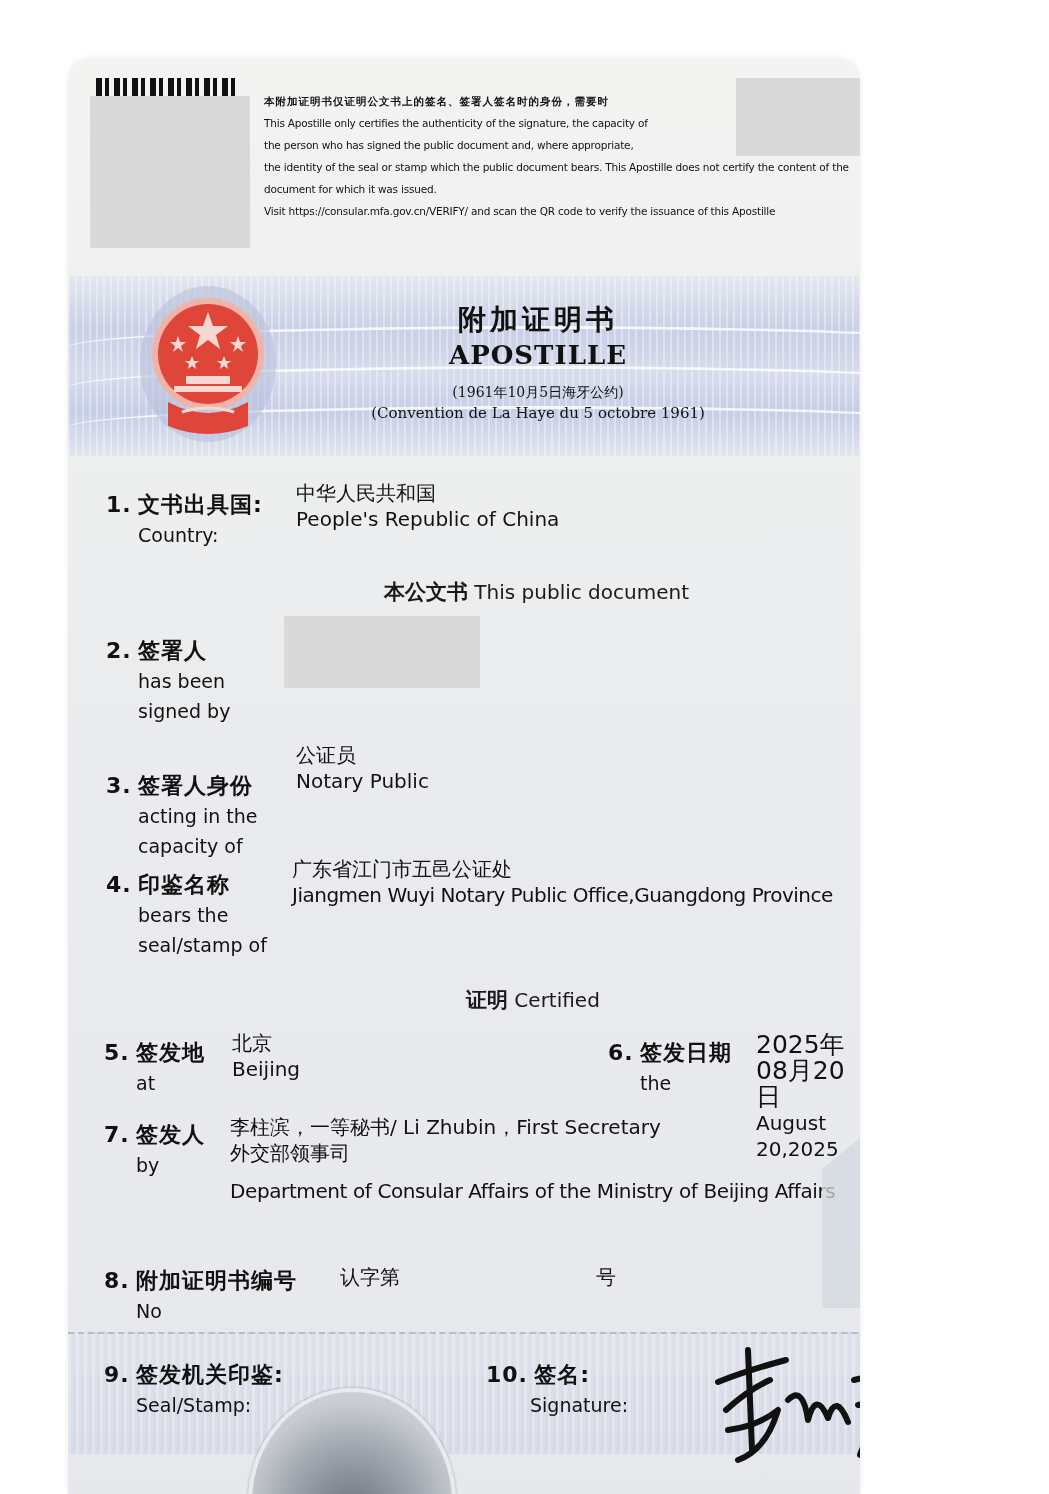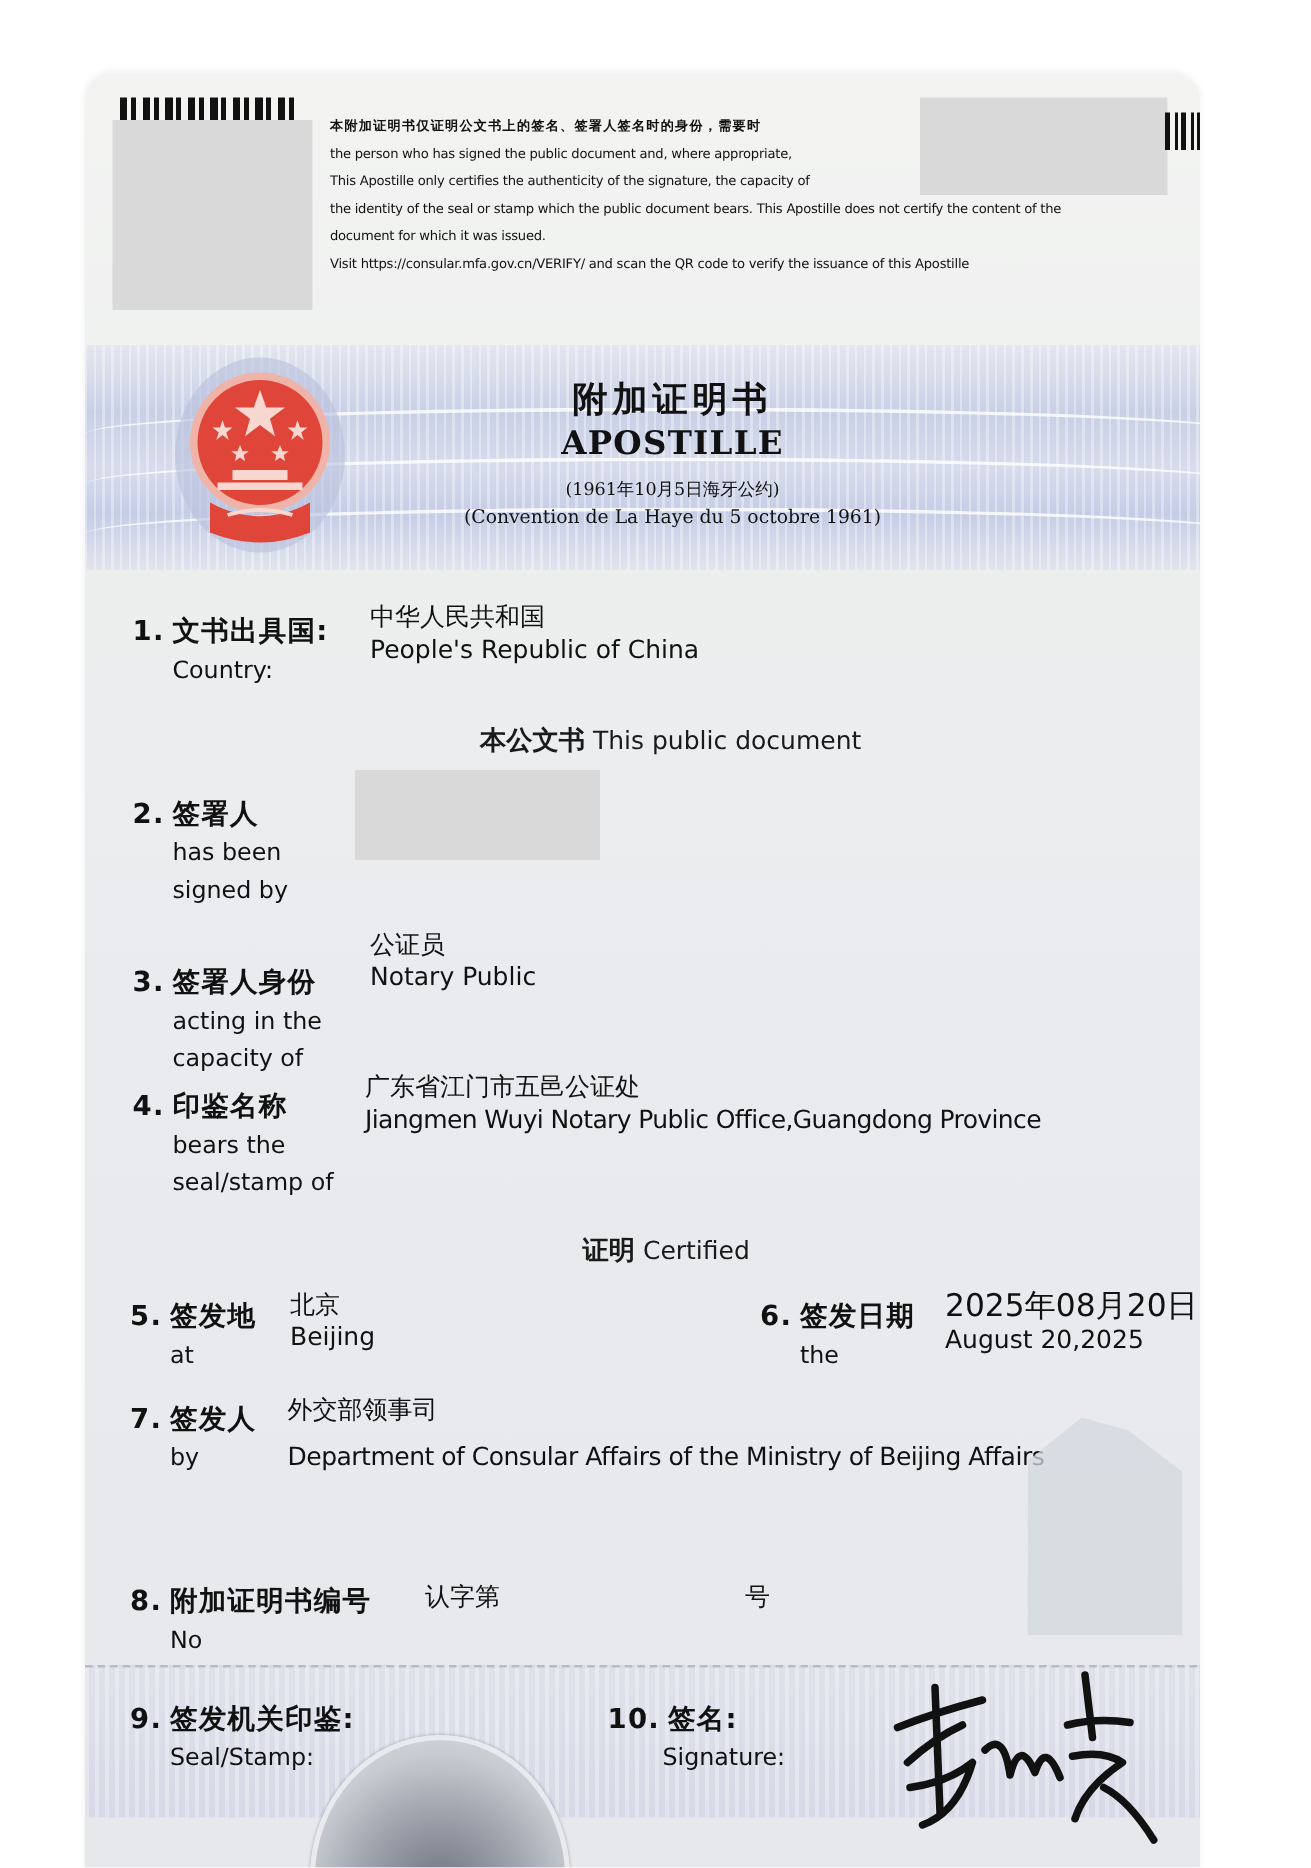--- a/index.html
+++ b/index.html
@@ -3,21 +3,21 @@
   <meta charset="utf-8">
   <style>
     html, body { margin: 0; padding: 0; }
     body {
       width: 1049px; height: 1494px; position: relative; overflow: hidden;
       background: #ffffff;
       font-family: "DejaVu Sans", "Liberation Sans", sans-serif;
       color: #1a1a1a;
     }
     .paper {
-      position: absolute; left: 68px; top: 58px; width: 892px; height: 1436px;
+      position: absolute; left: 68px; top: 58px; width: 792px; height: 1436px;
       background: linear-gradient(180deg, #f3f4f2 0%, #eef0ef 20%, #e9ebee 50%, #e6e8ec 100%);
       border-radius: 22px 22px 0 0;
       box-shadow: 0 0 6px rgba(0,0,0,0.08);
       overflow: hidden;
     }
     .redact { position: absolute; background: #d9d9d9; }
     .qr-top {
       position: absolute; left: 28px; top: 20px; width: 140px; height: 22px;
       background:
         repeating-linear-gradient(90deg, #111 0 6px, transparent 6px 9px, #111 9px 13px, transparent 13px 18px);
@@ -89,22 +89,22 @@
 <div class="paper">
 
   <div class="qr-top"></div>
   <div class="redact" style="left:22px;top:38px;width:160px;height:152px;"></div>
 
   <div class="redact" style="left:668px;top:20px;width:198px;height:78px;"></div>
   <div class="barcode"></div>
 
   <div class="notice">
     <div class="cn">本附加证明书仅证明公文书上的签名、签署人签名时的身份，需要时</div>
+    <div>This Apostille only certifies the authenticity of the signature, the capacity of</div>
     <div>the person who has signed the public document and, where appropriate,</div>
-    <div>This Apostille only certifies the authenticity of the signature, the capacity of</div>
     <div>the identity of the seal or stamp which the public document bears. This Apostille does not certify the content of the</div>
     <div>document for which it was issued.</div>
     <div>Visit https://consular.mfa.gov.cn/VERIFY/ and scan the QR code to verify the issuance of this Apostille</div>
   </div>
 
   <div class="band">
     <div class="wave" style="top:50px;"></div>
     <div class="wave" style="top:90px;"></div>
     <div class="wave" style="top:130px;"></div>
   </div>
@@ -200,20 +200,21 @@
     <div class="val-cn" style="font-size:25px;">2025年08月20日</div>
     <div class="val-en">August 20,2025</div>
   </div>
 
   <div class="field" style="left:36px;top:1062px;">
     <span class="lbl-cn">7.</span>
     <span class="lbl-cn">签发人</span>
     <div class="lbl-en" style="padding-left:32px;">by</div>
   </div>
   <div class="field" style="left:162px;top:1056px;">
+    <div class="val-en">李柱滨，一等秘书/ Li Zhubin，First Secretary</div>
     <div class="val-cn">外交部领事司</div>
     <div class="val-en" style="margin-top:12px;letter-spacing:-0.4px;">Department of Consular Affairs of the Ministry of Beijing Affairs</div>
   </div>
 
   <div class="hologram"></div>
 
   <div class="field" style="left:36px;top:1208px;">
     <span class="lbl-cn">8.</span>
     <span class="lbl-cn">附加证明书编号</span>
     <div class="lbl-en" style="padding-left:32px;">No</div>

